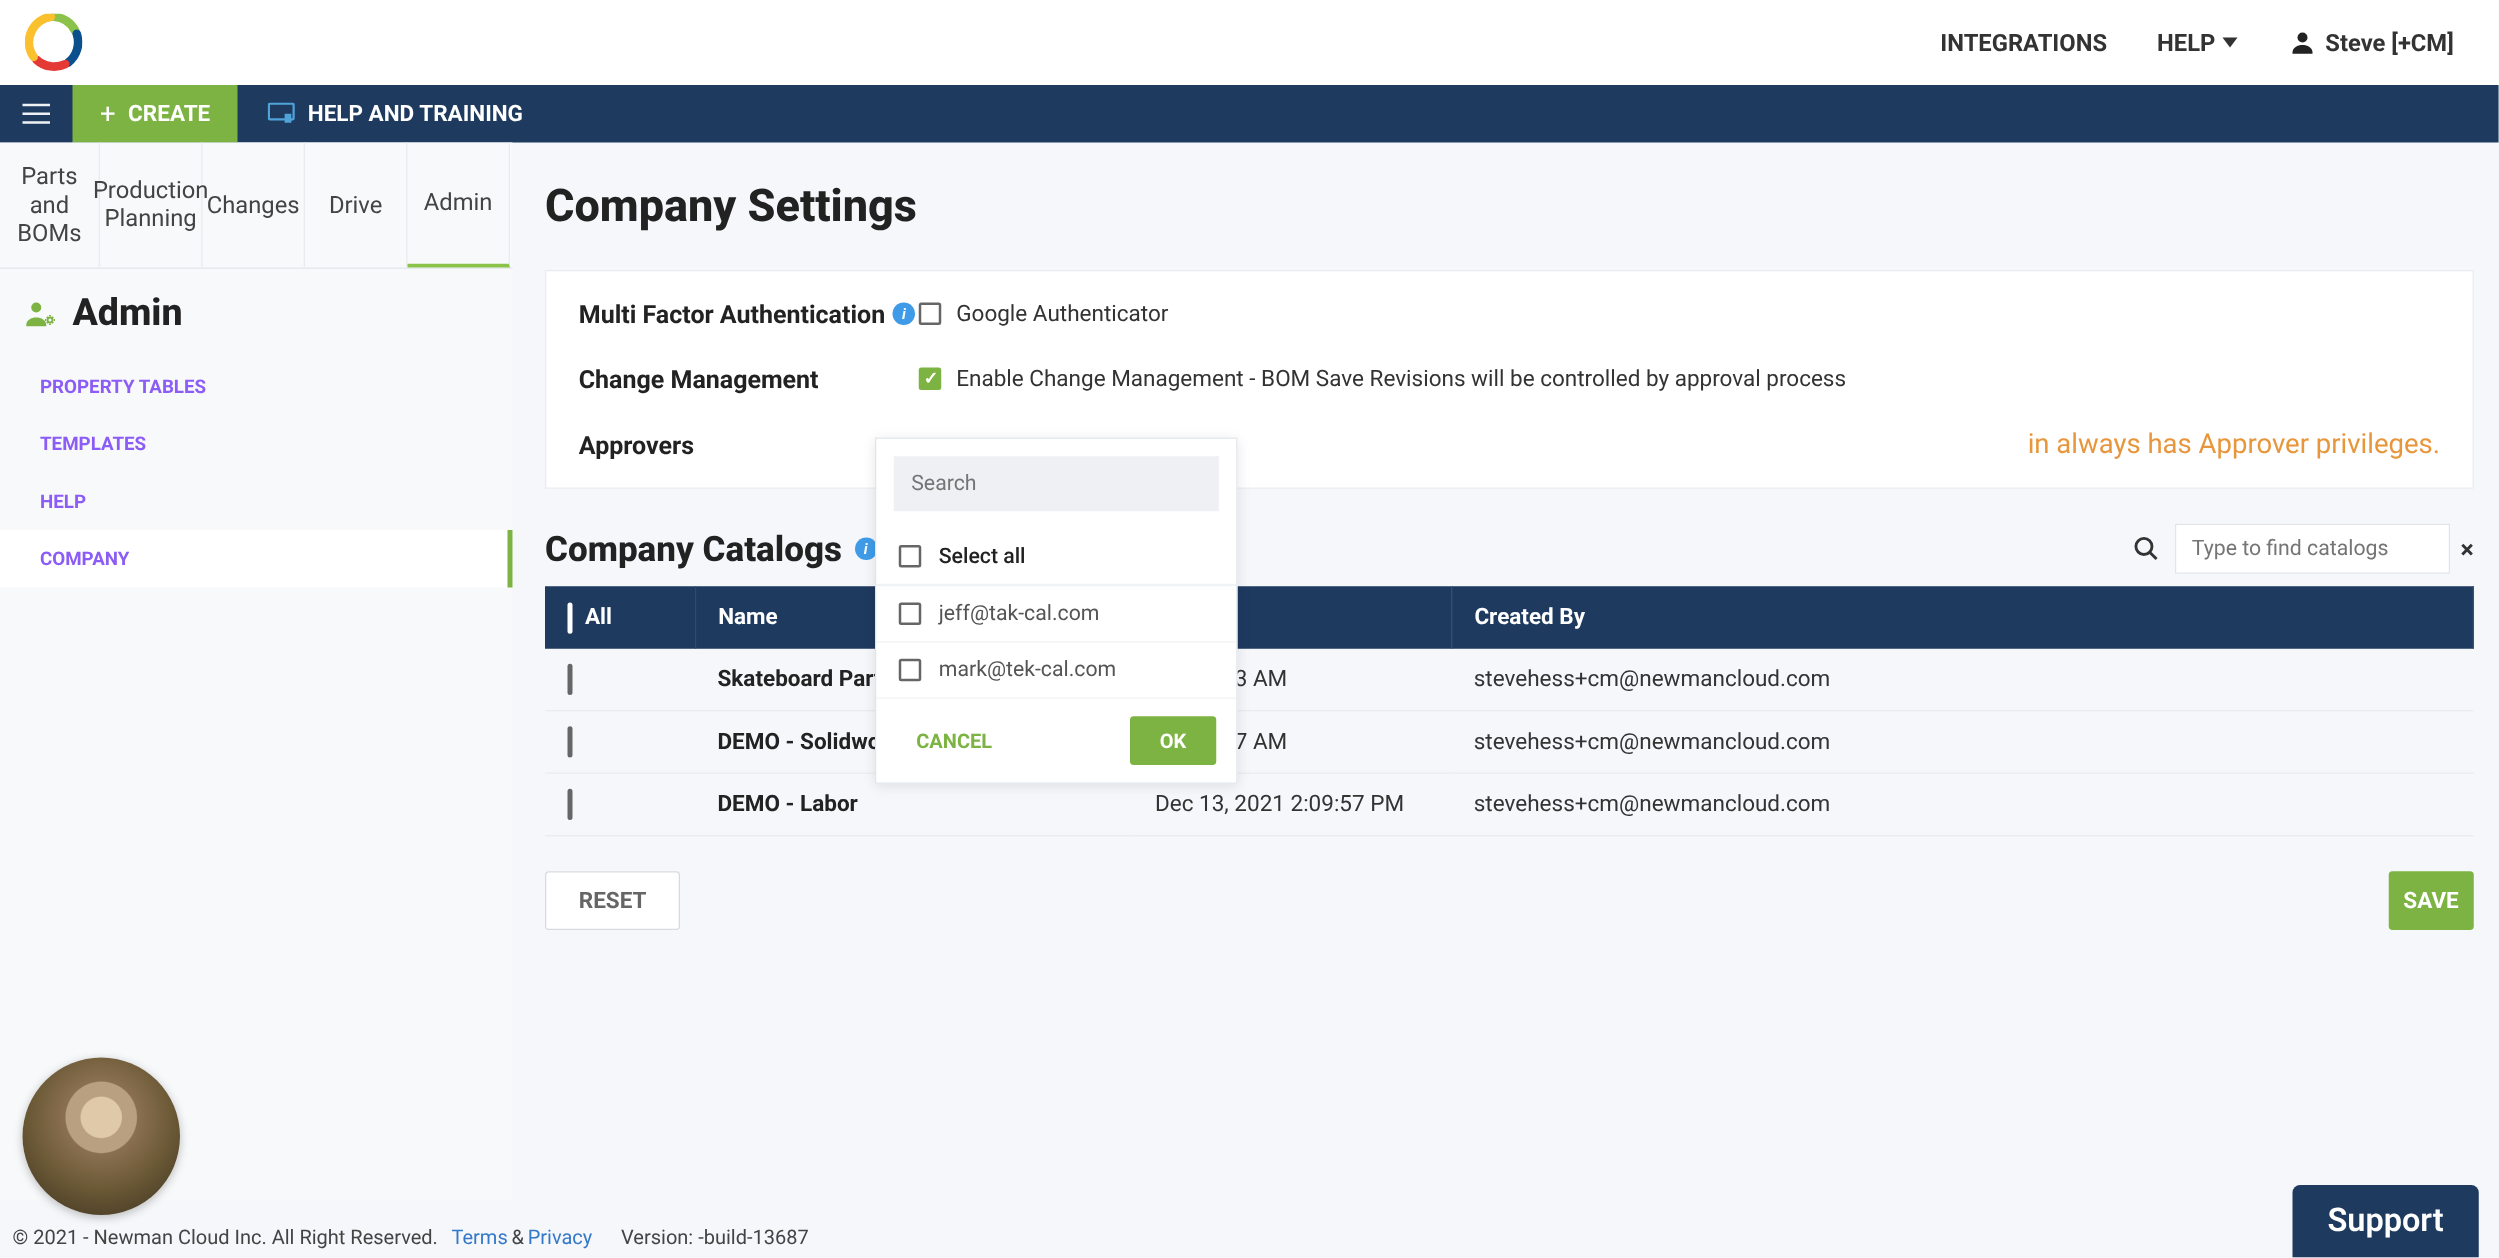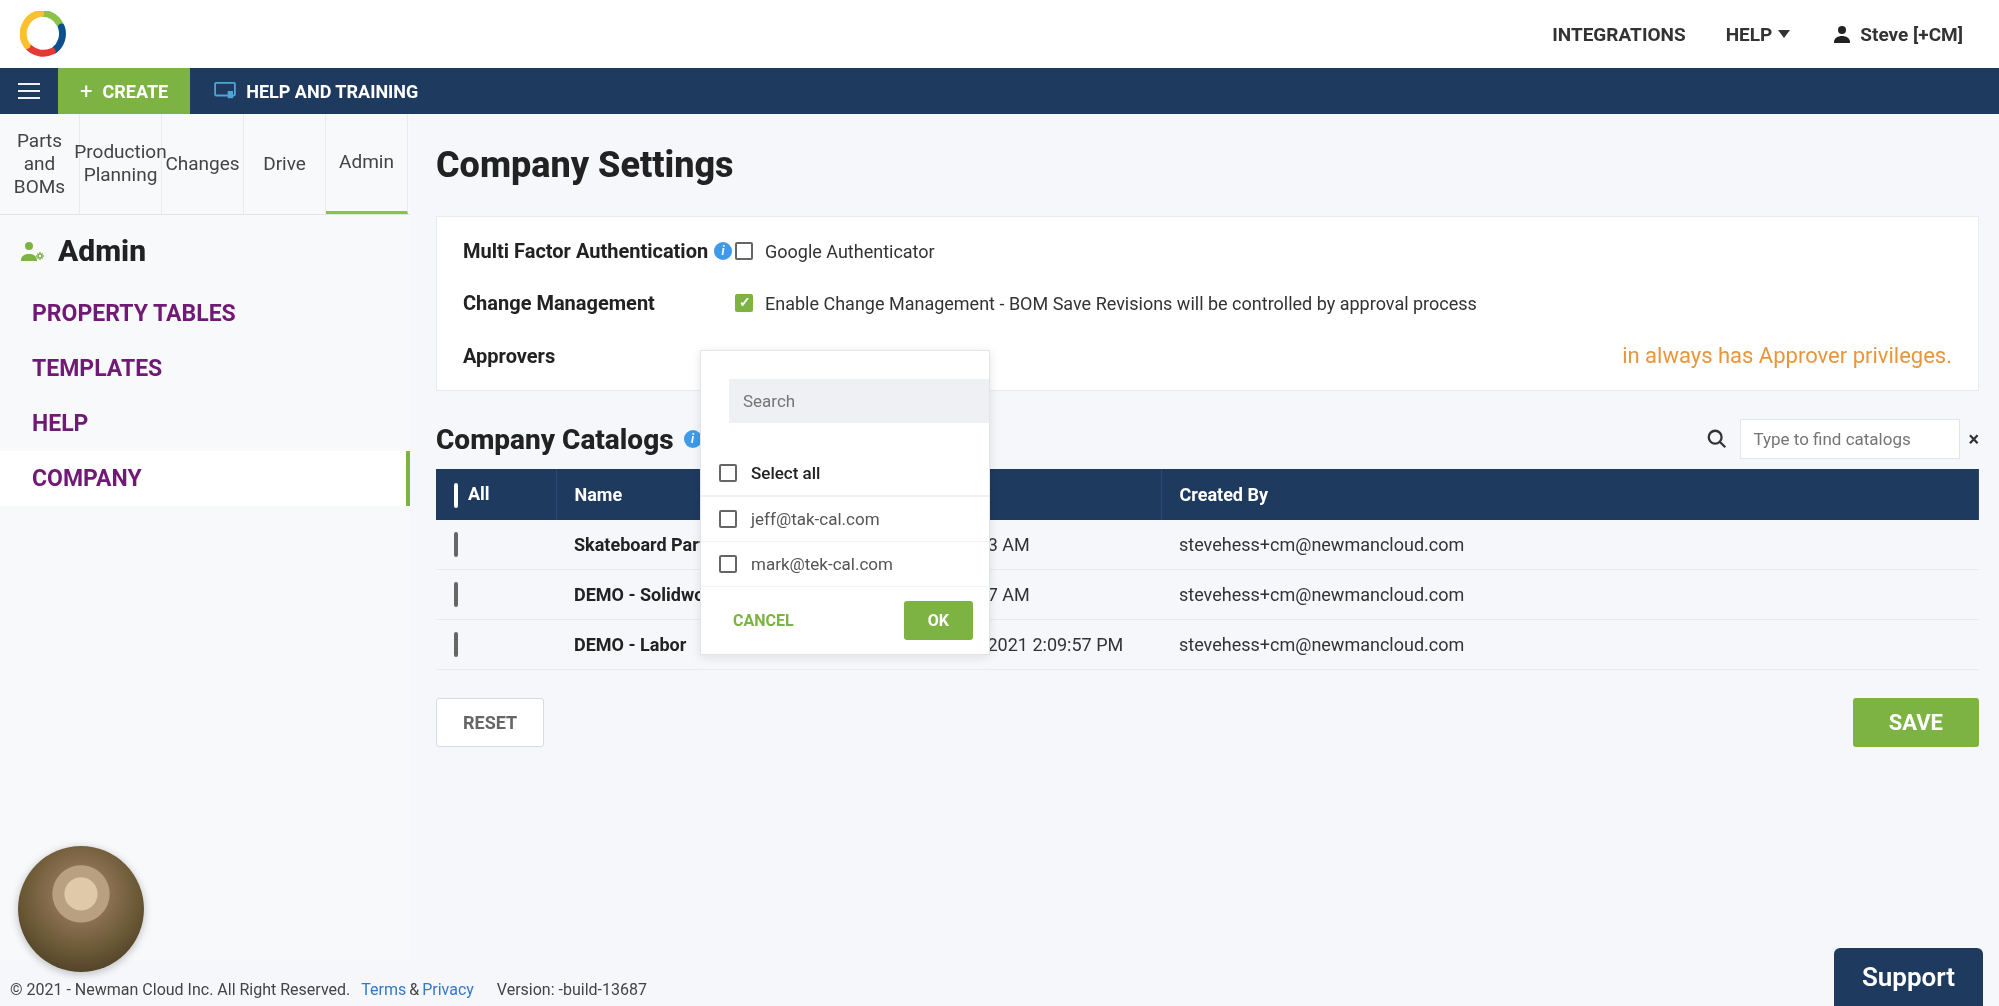--- a/index.html
+++ b/index.html
@@ -32,21 +32,21 @@
     
     .tabs { display: flex; border-bottom: 1px solid #e1e5ea; }
     .tab { padding: 16px 8px; color: #444; font-size: 19px; text-align: center; cursor: pointer; border-right: 1px solid #e8ecef; display: flex; align-items: center; justify-content: center; line-height: 1.2; }
     .tab.active { border-bottom: 3px solid #8bc34a; }
     
     
     .sidebar-title-row { display: flex; align-items: center; gap: 12px; padding: 18px 20px; }
     .admin-icon { width: 26px; height: 22px; }
     .sidebar-title { font-size: 30px; font-weight: 800; color: #222; }
     .side-nav { }
-    .side-item { padding: 14px 32px; font-size: 23px; font-weight: 700; color: #701a75; cursor: pointer; }
+    .side-item { padding: 14px 32px; font-size: 15px; font-weight: 700; color: #8b5cf6; cursor: pointer; }
     .side-item.active { background: #fff; border-right: 4px solid #7cb342; }
     
     
     .page-title { font-size: 36px; font-weight: 800; color: #222; margin: 20px 0 30px; }
     .settings-panel { background: #fff; border: 1px solid #e8ecef; padding: 22px 26px; }
     .setting-row { display: flex; align-items: center; margin-bottom: 28px; }
     .setting-label { width: 272px; font-size: 20px; font-weight: 700; color: #222; display: flex; align-items: center; gap: 6px; }
     .info-dot { width: 18px; height: 18px; background: #3f9be8; border-radius: 50%; display: inline-flex; align-items: center; justify-content: center; color: #fff; font-size: 12px; font-weight: 700; font-style: italic; }
     .chk-wrap { display: flex; align-items: center; gap: 12px; font-size: 18px; color: #333; }
     .chk { width: 18px; height: 18px; border: 2px solid #666; border-radius: 2px; cursor: pointer; position: relative; }
@@ -65,31 +65,31 @@
     
     .table { width: 100%; border-collapse: collapse; }
     .table thead { background: #1e3a5f; color: #fff; }
     .table th { padding: 14px 18px; text-align: left; font-size: 18px; font-weight: 700; border-right: 1px solid #2a4b72; }
     .table th:first-child { width: 120px; }
     .table td { padding: 14px 18px; font-size: 18px; color: #333; border-bottom: 1px solid #e8ecef; }
     .table td.name-cell { font-weight: 700; color: #222; }
     
     
     .popup { position: absolute; left: 700px; top: 350px; width: 290px; background: #fff; border: 1px solid #e1e5ea; box-shadow: 0 2px 10px rgba(0,0,0,0.1); z-index: 100; }
-    .popup-search { margin: 28px; padding: 12px 14px; background: #eef0f3; border: none; width: calc(100% - 28px); font-size: 17px; }
+    .popup-search { margin: 14px; padding: 12px 14px; background: #eef0f3; border: none; width: calc(100% - 28px); font-size: 17px; }
     .popup-row { padding: 12px 18px; display: flex; align-items: center; gap: 14px; font-size: 17px; color: #555; border-bottom: 1px solid #f0f2f5; cursor: pointer; }
     .popup-row.select-all { color: #222; font-weight: 500; border-bottom-width: 2px; }
     .popup-actions { padding: 14px 16px; display: flex; justify-content: space-between; }
     .btn-cancel { border: none; background: none; color: #7cb342; font-size: 16px; font-weight: 700; padding: 10px 16px; cursor: pointer; }
     .btn-ok { background: #7cb342; color: #fff; border: none; font-size: 16px; font-weight: 700; padding: 10px 24px; border-radius: 3px; cursor: pointer; }
     
     
     .footer-btns { margin-top: 28px; display: flex; }
     .reset-btn { border: 1px solid #d7dbe0; background: #fff; color: #666; font-size: 18px; font-weight: 700; padding: 12px 26px; border-radius: 3px; cursor: pointer; }
-    .save-btn { margin-left: auto; background: #7cb342; color: #fff; border: none; font-size: 22px; font-weight: 700; padding: 12px 36px; border-radius: 3px; cursor: pointer; }
+    .save-btn { margin-left: auto; background: #7cb342; color: #fff; border: none; font-size: 18px; font-weight: 700; padding: 12px 12px; border-radius: 3px; cursor: pointer; }
     
     
     .footer { position: absolute; bottom: 0; left: 0; right: 0; height: 34px; display: flex; align-items: center; padding: 0 10px; font-size: 16px; color: #444; }
     .footer a { color: #3478c9; text-decoration: none; margin: 0 3px; cursor: pointer; }
     .footer-ver { margin-left: 20px; }
     
     
     .avatar-img { position: absolute; left: 18px; bottom: 34px; width: 126px; height: 126px; border-radius: 50%; background: radial-gradient(circle at 50% 38%, #e0c9a8 0%, #e0c9a8 16%, #b8a080 17%, #b8a080 28%, #8a7050 29%, #6a5835 58%, #3a3020 100%); box-shadow: 0 2px 8px rgba(0,0,0,0.25); }
     
     

